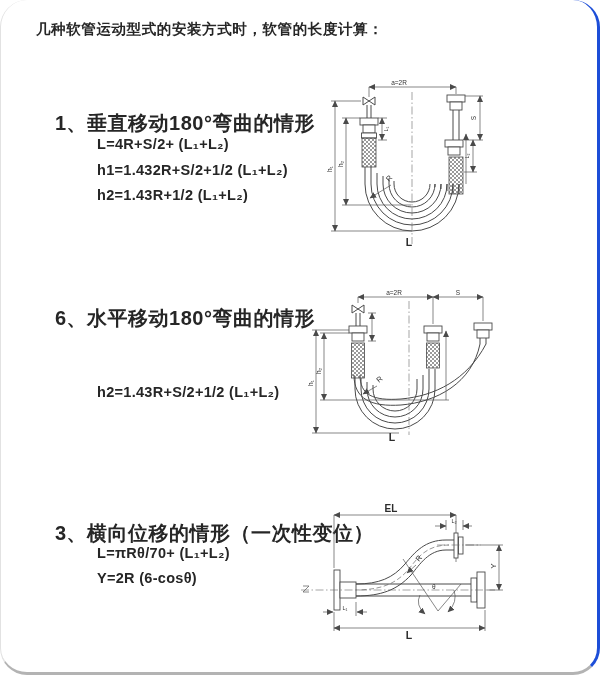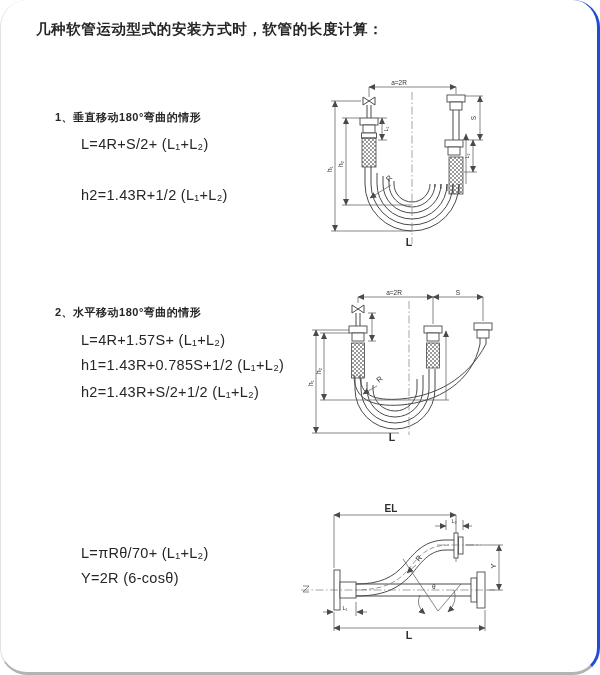--- a/index.html
+++ b/index.html
@@ -1,48 +1,48 @@
 <!DOCTYPE html>
 <html><head>
 <meta charset="utf-8">
 <style>
   html,body{margin:0;padding:0;background:#fff;}
   .page{position:relative;width:600px;height:675px;background:#ffffff;
         font-family:"Liberation Sans",sans-serif;color:#262626;overflow:hidden;
         border-left:1px solid #e2e2e2;border-right:3px solid #1d4ed8;
         border-bottom:3px solid #b3b3b3;box-sizing:border-box;border-radius:27px;}
   .title{position:absolute;left:35px;top:20px;font-size:14.5px;font-weight:700;letter-spacing:.6px;}
-  .heading{position:absolute;left:54px;font-size:11px;font-weight:700;letter-spacing:.5px;white-space:nowrap;}
-  .formula{position:absolute;left:80px;font-size:14.5px;font-weight:400;letter-spacing:.3px;white-space:nowrap;}
+  .heading{position:absolute;left:54px;font-size:20px;font-weight:700;letter-spacing:.5px;white-space:nowrap;}
+  .formula{position:absolute;left:96px;font-size:14.5px;font-weight:700;letter-spacing:.3px;white-space:nowrap;}
   svg.diag{position:absolute;overflow:visible;}
   svg text{font-family:"Liberation Sans",sans-serif;fill:#333;}
   .ln{stroke:#4a4a4a;stroke-width:1;fill:none;}
   .fit{stroke:#4a4a4a;stroke-width:.9;fill:#ffffff;}
   .dim{stroke:#555;stroke-width:.7;fill:none;}
   .cl{stroke:#6a6a6a;stroke-width:.6;fill:none;stroke-dasharray:8 2.5 1.5 2.5;}
   .hcl{stroke:#6a6a6a;stroke-width:.7;fill:none;stroke-dasharray:5 2.5;}
   .t5{font-size:5.5px;}.t6{font-size:6.5px;}.t7{font-size:7.5px;}
   .t10{font-size:10.5px;font-weight:600;fill:#2c2c2c;}
 </style>
 </head>
 <body>
 
 <div class="page">
 
   <div class="title">几种软管运动型式的安装方式时，软管的长度计算：</div>
 
   <div class="heading" style="top:110px">1、垂直移动180°弯曲的情形</div>
   <div class="formula" style="top:136px">L=4R+S/2+ (L₁+L₂)</div>
+  <div class="formula" style="top:162px">h1=1.432R+S/2+1/2 (L₁+L₂)</div>
   <div class="formula" style="top:187px">h2=1.43R+1/2 (L₁+L₂)</div>
 
-  <div class="heading" style="top:305px">2、水平移动180°弯曲的情形</div>
-  <div class="formula" style="top:332px">L=4R+1.57S+ (L₁+L₂)</div>
-  <div class="formula" style="top:357px">h1=1.43R+0.785S+1/2 (L₁+L₂)</div>
+  <div class="heading" style="top:305px">6、水平移动180°弯曲的情形</div>
   <div class="formula" style="top:384px">h2=1.43R+S/2+1/2 (L₁+L₂)</div>
 
+  <div class="heading" style="top:520px">3、横向位移的情形（一次性变位）</div>
   <div class="formula" style="top:545px">L=πRθ/70+ (L₁+L₂)</div>
   <div class="formula" style="top:570px">Y=2R (6-cosθ)</div>
 
   <svg class="diag" style="left:312px;top:72px" width="180" height="180" viewBox="0 0 180 180">
     <defs>
       <marker id="a1" viewBox="0 0 8 8" refX="7" refY="4" markerWidth="7" markerHeight="7" orient="auto-start-reverse" markerUnits="userSpaceOnUse">
         <path d="M0,0.5 L7.5,4 L0,7.5 Z" fill="#4a4a4a"></path>
       </marker>
       <pattern id="p1" width="4" height="4" patternUnits="userSpaceOnUse">
         <path d="M0,0 L4,4 M4,0 L0,4" stroke="#555" stroke-width="0.6"></path>

